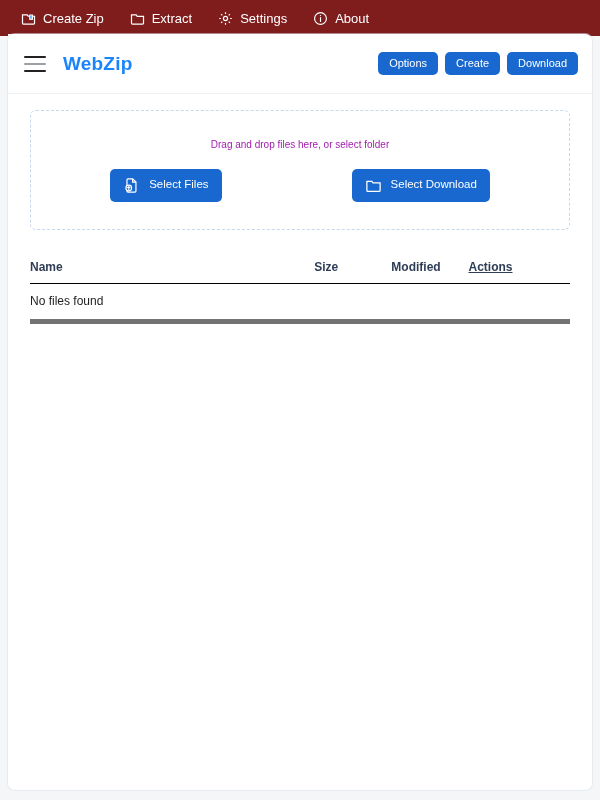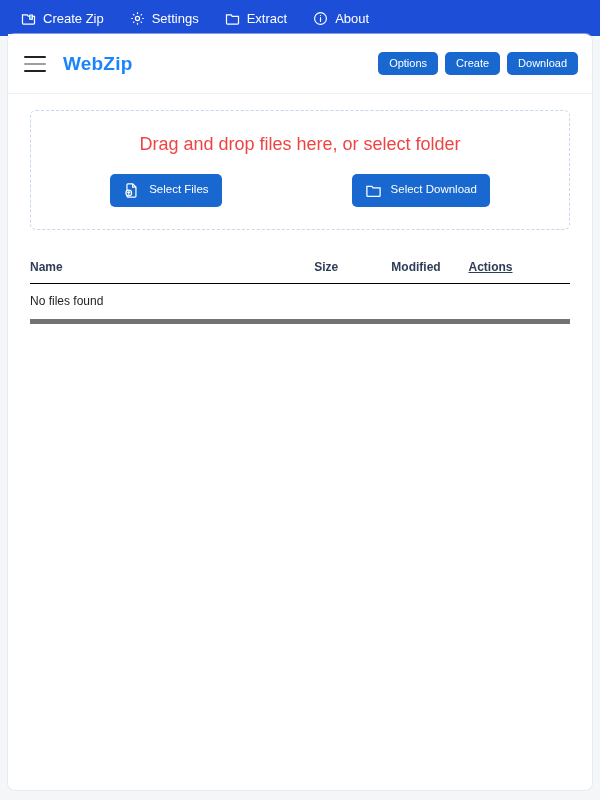--- a/index.html
+++ b/index.html
@@ -19,21 +19,21 @@
     height: 800px;
     background: #f4f6f8;
   }
 
   
   .topbar {
     position: absolute;
     left: 0; top: 0;
     width: 600px;
     height: 36px;
-    background: #1d4ed8;
+    background: #7f1d1d;
     display: flex;
     align-items: center;
     padding-left: 8px;
     box-sizing: border-box;
   }
   .topbar-tab {
     display: flex;
     align-items: center;
     gap: 7px;
     height: 36px;
@@ -132,22 +132,22 @@
     border: 1px dashed #c6d8ee;
     border-radius: 6px;
     height: 120px;
     display: flex;
     flex-direction: column;
     align-items: center;
     justify-content: center;
     box-sizing: border-box;
   }
   .dropzone-text {
-    color: #ef4444;
-    font-size: 18px;
+    color: #a21caf;
+    font-size: 10px;
     margin-bottom: 19px;
   }
   .dropzone-buttons {
     display: flex;
     align-items: center;
     gap: 130px;
   }
   .btn-pick {
     background: #1868cf;
     color: #ffffff;
@@ -205,35 +205,35 @@
           <path d="M1.6 4.2h5l1.1 1.4h6.7v7.4a.9.9 0 0 1-.9.9H2.5a.9.9 0 0 1-.9-.9V4.2z"></path>
           <rect x="9.3" y="4.3" width="3.0" height="4.6" fill="#1890ff" stroke="#ffffff" stroke-width="1.1"></rect>
           <path d="M10.4 5.4h0.9M10.4 6.6h0.9M10.4 7.8h0.9" stroke-width="0.9"></path>
         </svg>
       </span>
       <span class="tab-label">Create Zip</span>
     </div>
 
     <div class="topbar-tab">
       <span class="tab-icon">
+        <svg width="15" height="15" viewBox="0 0 16 16" fill="none" stroke="#ffffff" stroke-width="1.3">
+          <path d="M1.6 4.2h5l1.1 1.5h6.7v7.3a.9.9 0 0 1-.9.9H2.5a.9.9 0 0 1-.9-.9V4.2z"></path>
+        </svg>
+      </span>
+      <span class="tab-label">Extract</span>
+    </div>
+
+    <div class="topbar-tab">
+      <span class="tab-icon">
         <svg width="15" height="15" viewBox="0 0 16 16" fill="none" stroke="#ffffff" stroke-width="1.25">
           <circle cx="8" cy="8" r="2.2"></circle>
           <path d="M8 1.3v1.8M8 12.9v1.8M1.3 8h1.8M12.9 8h1.8M3.3 3.3l1.3 1.3M11.4 11.4l1.3 1.3M12.7 3.3l-1.3 1.3M4.6 11.4l-1.3 1.3"></path>
         </svg>
       </span>
       <span class="tab-label">Settings</span>
-    </div>
-
-    <div class="topbar-tab">
-      <span class="tab-icon">
-        <svg width="15" height="15" viewBox="0 0 16 16" fill="none" stroke="#ffffff" stroke-width="1.3">
-          <path d="M1.6 4.2h5l1.1 1.5h6.7v7.3a.9.9 0 0 1-.9.9H2.5a.9.9 0 0 1-.9-.9V4.2z"></path>
-        </svg>
-      </span>
-      <span class="tab-label">Extract</span>
     </div>
 
     <div class="topbar-tab">
       <span class="tab-icon">
         <svg width="15" height="15" viewBox="0 0 16 16" fill="none" stroke="#ffffff" stroke-width="1.25">
           <circle cx="8" cy="8" r="6.3"></circle>
           <path d="M8 7.1v4.0" stroke-linecap="round"></path>
           <circle cx="8" cy="4.9" r="0.75" fill="#ffffff" stroke="none"></circle>
         </svg>
       </span>

